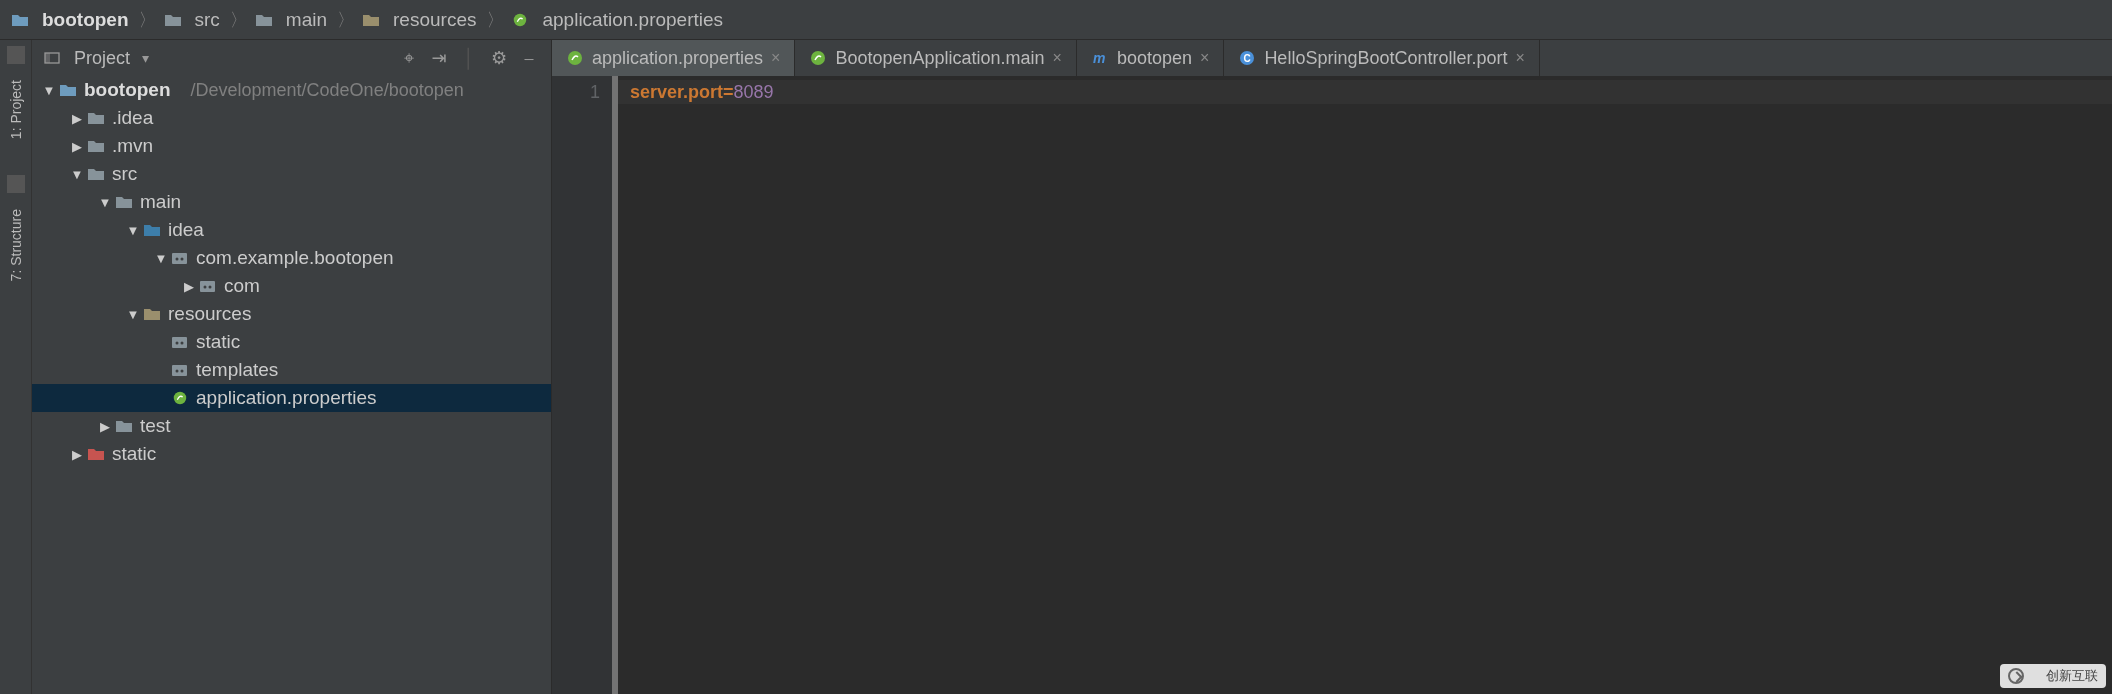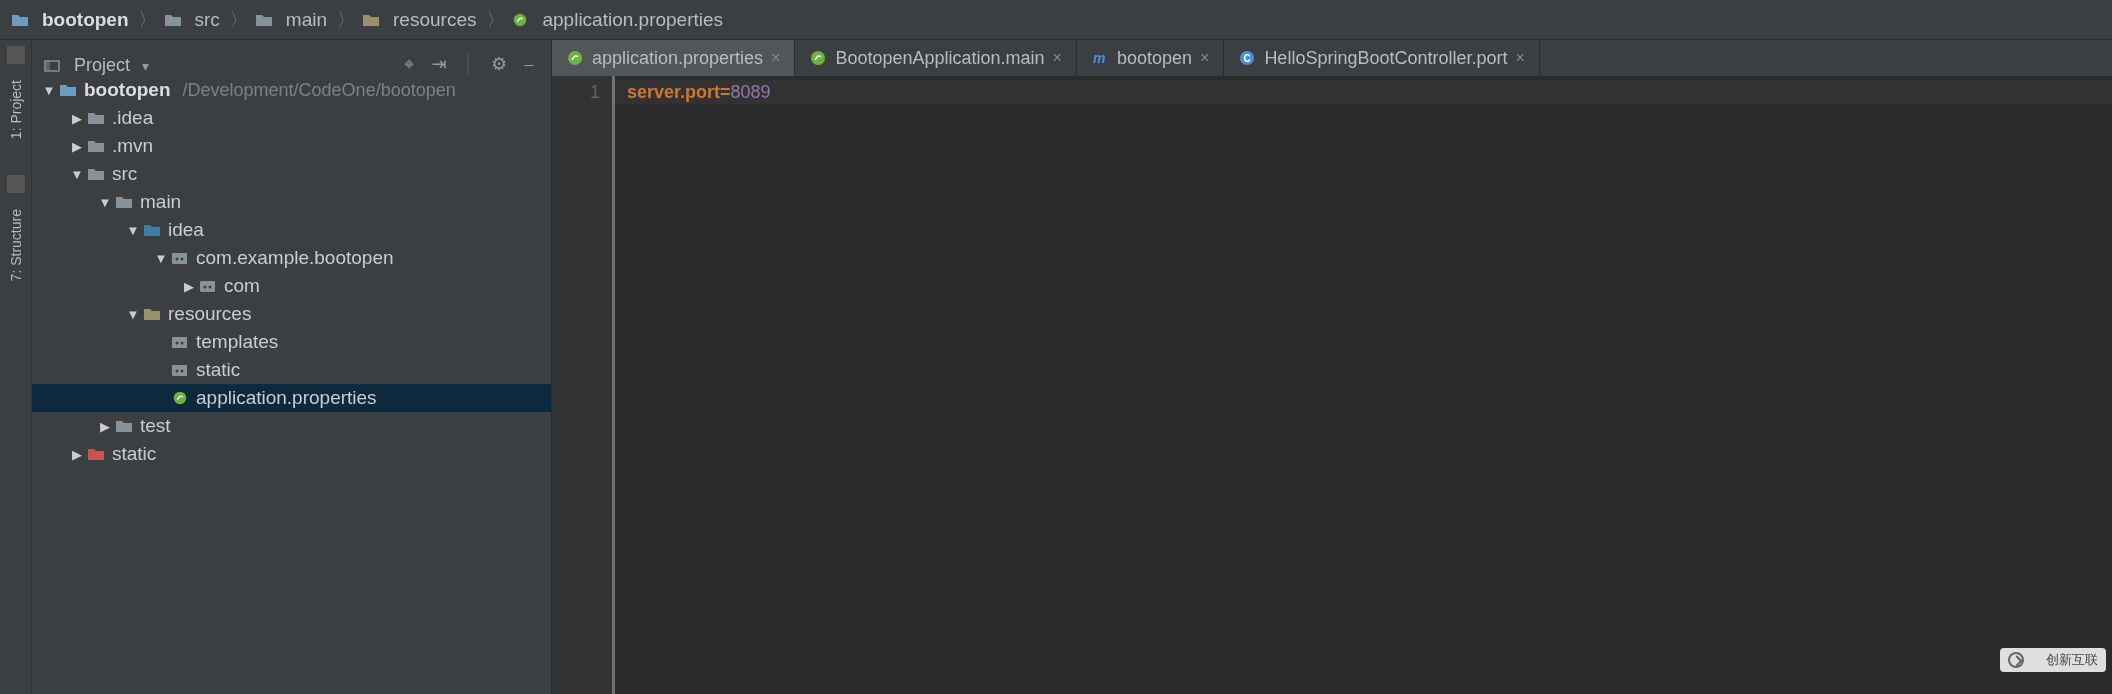--- a/index.html
+++ b/index.html
@@ -14,55 +14,55 @@
 
 .rail { position:absolute; left:0; top:40px; bottom:0; width:32px; background:#3c3f41; border-right:1px solid #323232; display:flex; flex-direction:column; align-items:center; padding-top:6px; gap:10px; }
 .rail .rot { writing-mode:vertical-rl; transform:rotate(180deg); font-size:14px; color:#bbbbbb; padding:6px 0; }
 .rail .sq { width:18px; height:18px; background:#555; }
 
 
 .body { position:absolute; left:32px; top:40px; right:0; bottom:0; display:flex; }
 
 
 .panel { width:520px; background:#3c3f41; border-right:1px solid #2b2b2b; display:flex; flex-direction:column; }
-.panel-head { height:36px; display:flex; align-items:flex-end; padding:0 10px; color:#bbbbbb; }
+.panel-head { height:36px; display:flex; align-items:center; padding:0 10px; color:#bbbbbb; }
 .panel-head .title { flex:1; display:flex; align-items:center; gap:6px; }
 .panel-head .iconbtn { width:24px; height:24px; display:flex; align-items:center; justify-content:center; color:#999; margin-left:6px; }
 .panel-head .dd { color:#999; margin-left:6px; font-size:14px; }
 
 .tree { flex:1; overflow:auto; font-size:19px; }
 .node { display:flex; align-items:center; height:28px; white-space:nowrap; }
 .node.sel { background:#0d293e; }
 .arrow { width:14px; color:#cccccc; font-size:13px; text-align:center; margin-right:2px; }
 .indent { display:inline-block; }
 .ficon { width:20px; height:18px; display:inline-flex; align-items:center; justify-content:center; margin-right:6px; }
 .ficon svg { width:18px; height:16px; }
 .label { color:#cccccc; }
 .label.bold { font-weight:700; color:#dddddd; }
-.hint { color:#808080; margin-left:12px; font-size:18px; }
+.hint { color:#808080; margin-left:20px; font-size:18px; }
 
 
 .editor { flex:1; display:flex; flex-direction:column; background:#2b2b2b; }
 .tabs { height:36px; display:flex; align-items:stretch; background:#3c3f41; }
 .tab { display:flex; align-items:center; gap:8px; padding:0 14px; color:#bbbbbb; border-right:1px solid #2b2b2b; font-size:18px; }
 .tab.active { background:#515658; }
 .tab .close { color:#888; font-size:16px; }
 .tabicon { width:18px; height:18px; display:inline-flex; align-items:center; justify-content:center; }
 
 .code { flex:1; display:flex; background:#2b2b2b; font-family:Menlo,Consolas,monospace; font-size:18px; }
 .gutter { width:60px; background:#313335; color:#606366; text-align:right; padding:4px 12px 0 0; }
 .gutter .ln { height:24px; line-height:24px; }
-.codelines { flex:1; padding:4px 8px 0 12px; border-left:3px solid #737373; position:relative; }
+.codelines { flex:1; padding:4px 8px 0 12px; border-left:6px solid #737373; position:relative; }
 .codeline { height:24px; line-height:24px; }
 .hl { background:#323232; position:absolute; left:0; right:0; top:4px; height:24px; z-index:0; }
 .codeline span { position:relative; z-index:1; }
 .tk-key { color:#cc7832; font-weight:600; }
 .tk-val { color:#9876aa; }
 
-.watermark { position:absolute; right:6px; bottom:22px; background:rgba(255,255,255,.85); color:#444; font-size:13px; padding:3px 8px; border-radius:4px; display:flex; align-items:center; gap:22px; }
+.watermark { position:absolute; right:6px; bottom:6px; background:rgba(255,255,255,.85); color:#444; font-size:13px; padding:3px 8px; border-radius:4px; display:flex; align-items:center; gap:22px; }
 .watermark .logo { width:16px; height:16px; border:2px solid #666; border-radius:50%; position:relative; }
 .watermark .logo::before { content:""; position:absolute; left:3px; top:3px; width:6px; height:6px; border:2px solid #666; border-left:0; border-bottom:0; transform:rotate(45deg);}
 </style>
 </head>
 <body>
 
 <div class="breadcrumb" id="breadcrumb">
     <span class="crumb">
       <span class="ficon">
         <svg viewBox="0 0 18 16">
@@ -236,33 +236,33 @@
         <div class="node">
           <span class="indent" style="width: 122px;"></span>
           <span class="arrow"></span>
           <span class="ficon">
             <svg viewBox="0 0 18 16">
               <rect x="1" y="3" width="15" height="11" rx="1" fill="#87939a"></rect>
               <circle cx="6" cy="9" r="1.5" fill="#3c3f41"></circle>
               <circle cx="11" cy="9" r="1.5" fill="#3c3f41"></circle>
             </svg>
           </span>
-          <span class="label">templates</span>
+          <span class="label">static</span>
         </div>
         <div class="node">
           <span class="indent" style="width: 122px;"></span>
           <span class="arrow"></span>
           <span class="ficon">
             <svg viewBox="0 0 18 16">
               <rect x="1" y="3" width="15" height="11" rx="1" fill="#87939a"></rect>
               <circle cx="6" cy="9" r="1.5" fill="#3c3f41"></circle>
               <circle cx="11" cy="9" r="1.5" fill="#3c3f41"></circle>
             </svg>
           </span>
-          <span class="label">static</span>
+          <span class="label">templates</span>
         </div>
         <div class="node sel">
           <span class="indent" style="width: 122px;"></span>
           <span class="arrow"></span>
           <span class="ficon">
             <svg viewBox="0 0 18 18">
               <circle cx="9" cy="9" r="7" fill="#6db33f"></circle>
               <path d="M6 11 Q9 5 12 8" stroke="#fff" stroke-width="1.5" fill="none"></path>
             </svg>
           </span>

